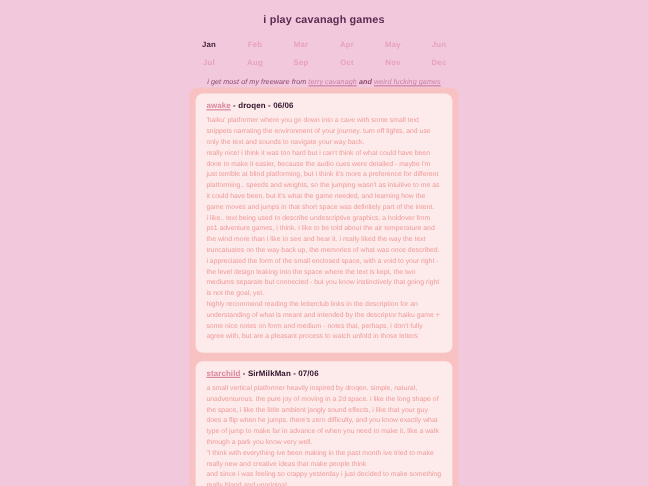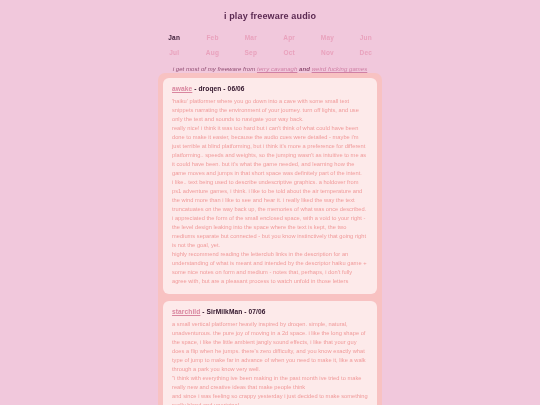--- a/index.html
+++ b/index.html
@@ -108,21 +108,21 @@
     white-space: pre-wrap;
     margin: 0;
     letter-spacing: .02px;
   }
 </style>
 </head>
 <body>
 
 <div id="page">
 
-  <h1 class="site-title">i play freeware audio</h1>
+  <h1 class="site-title">i play cavanagh games</h1>
 
   <nav class="month-nav">
     <a class="month active" href="#">Jan</a>
     <a class="month" href="#">Feb</a>
     <a class="month" href="#">Mar</a>
     <a class="month" href="#">Apr</a>
     <a class="month" href="#">May</a>
     <a class="month" href="#">Jun</a>
     <a class="month" href="#">Jul</a>
     <a class="month" href="#">Aug</a>

